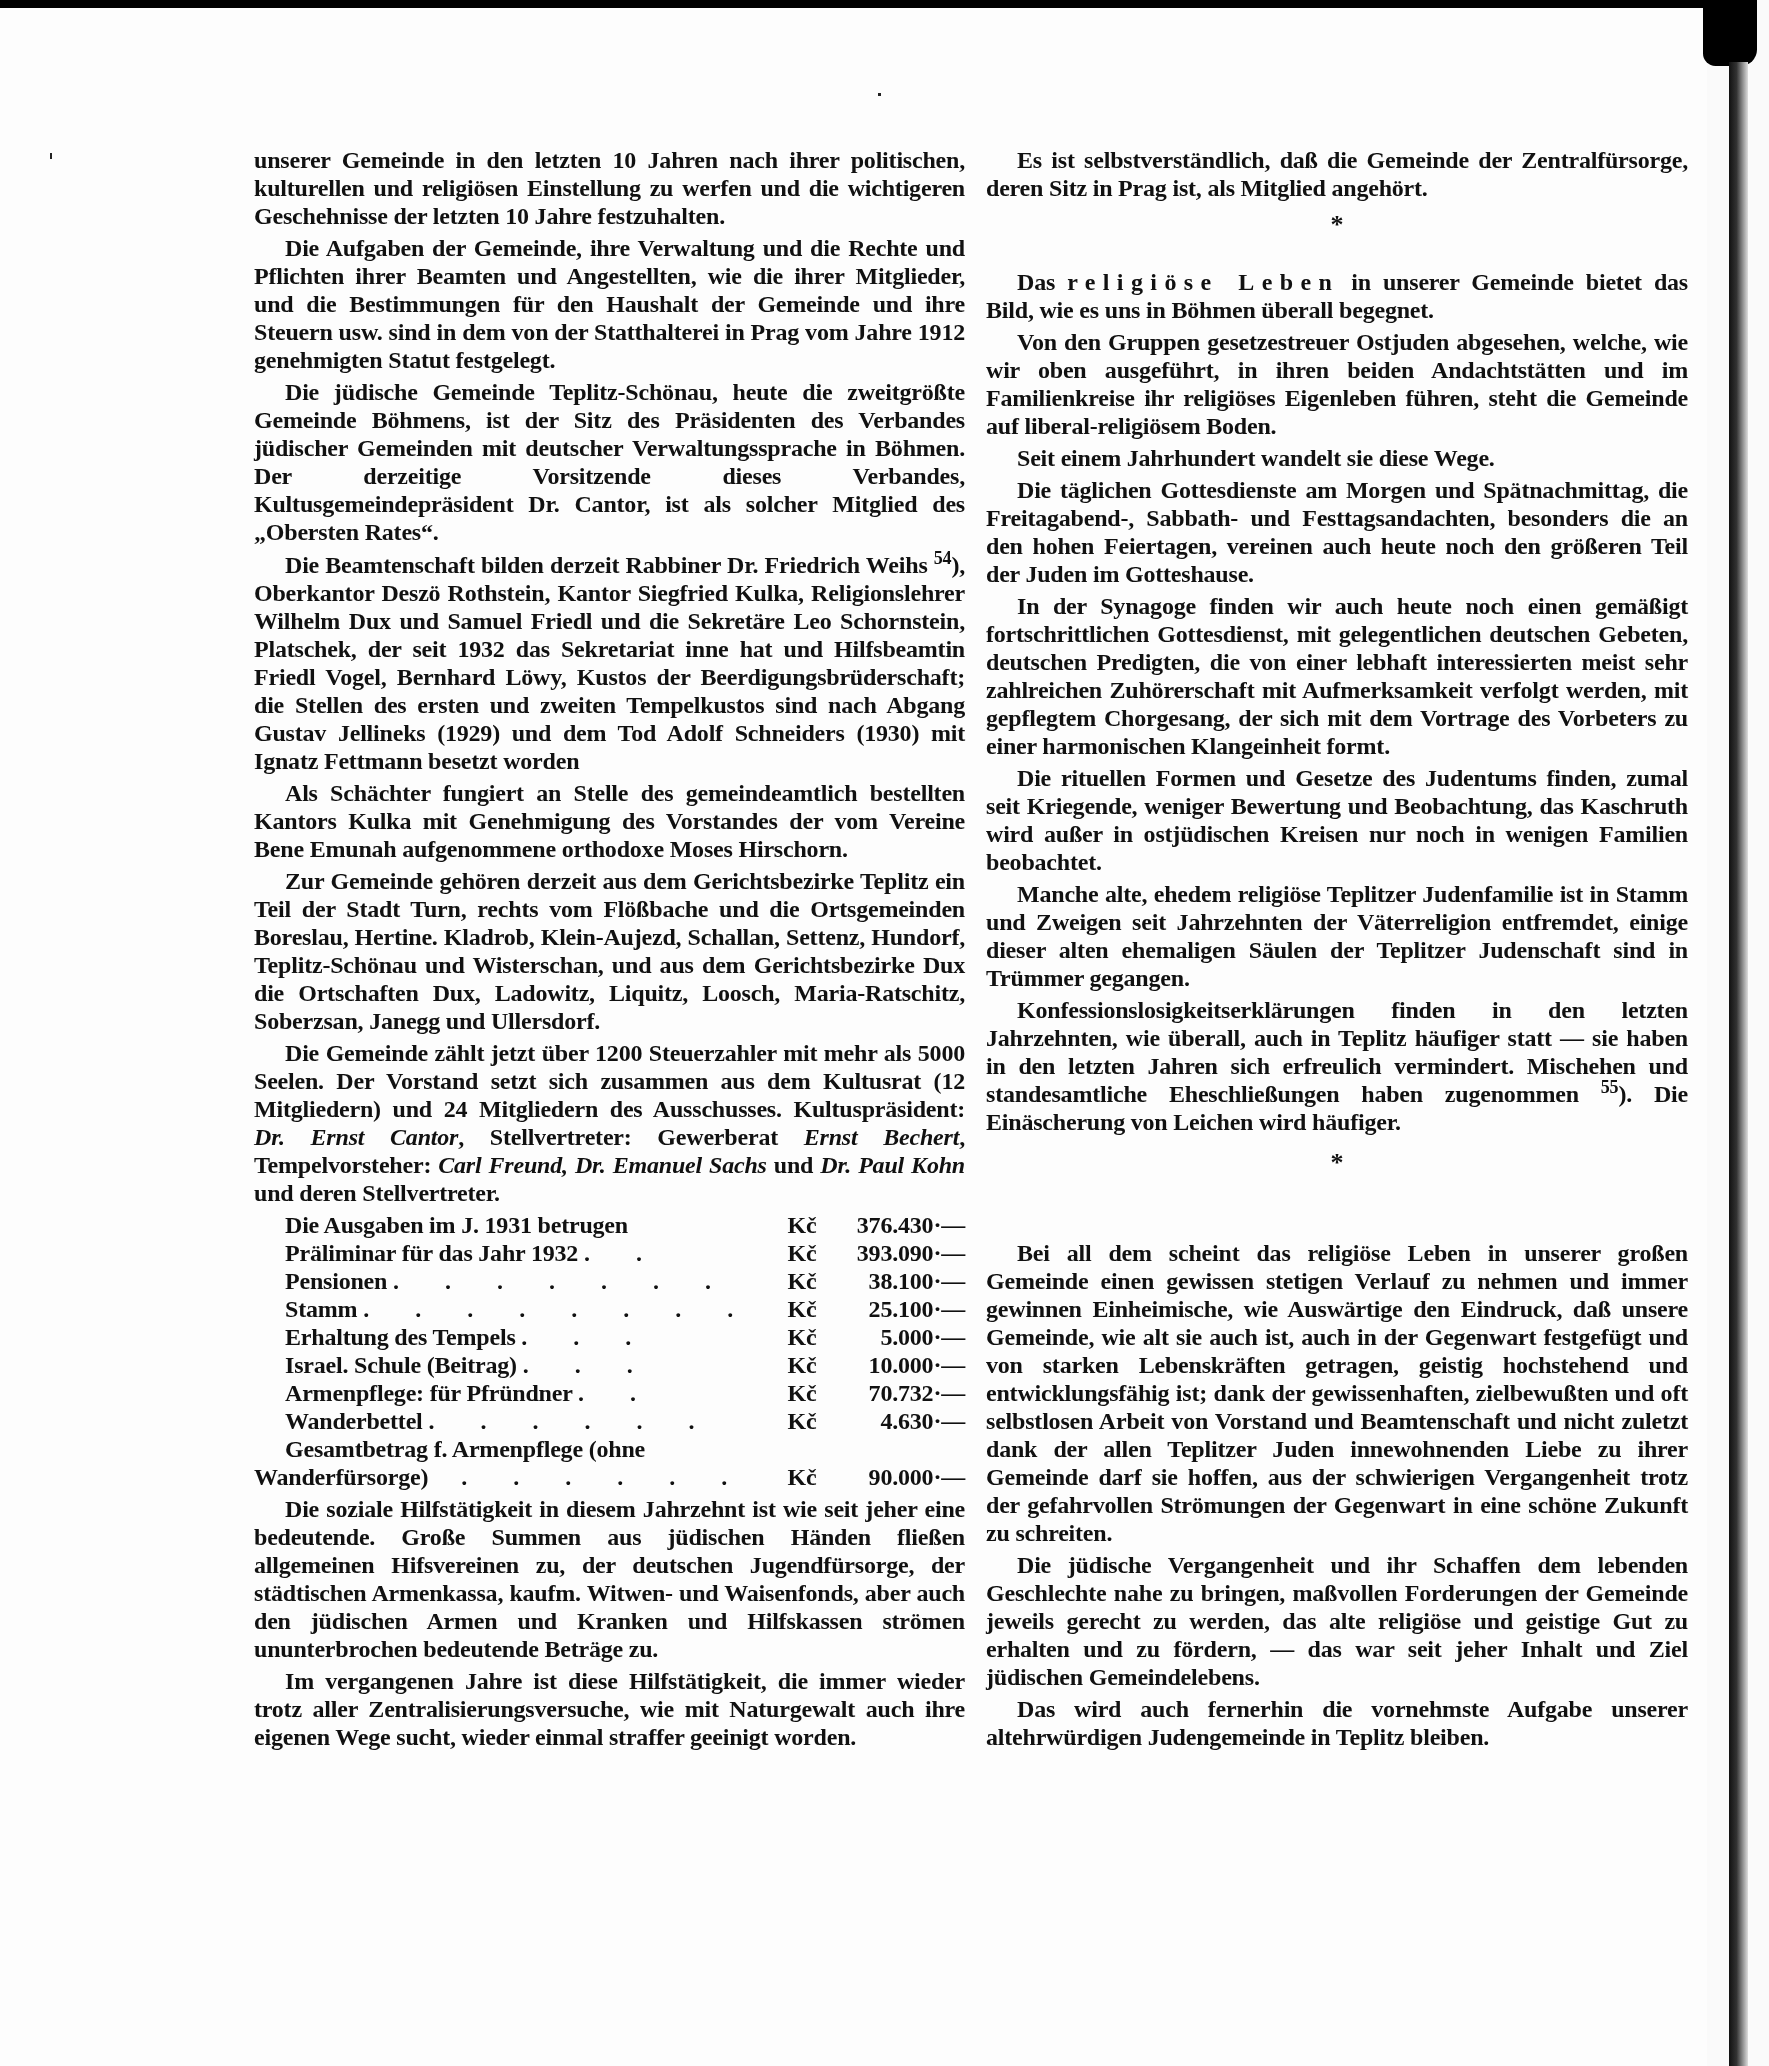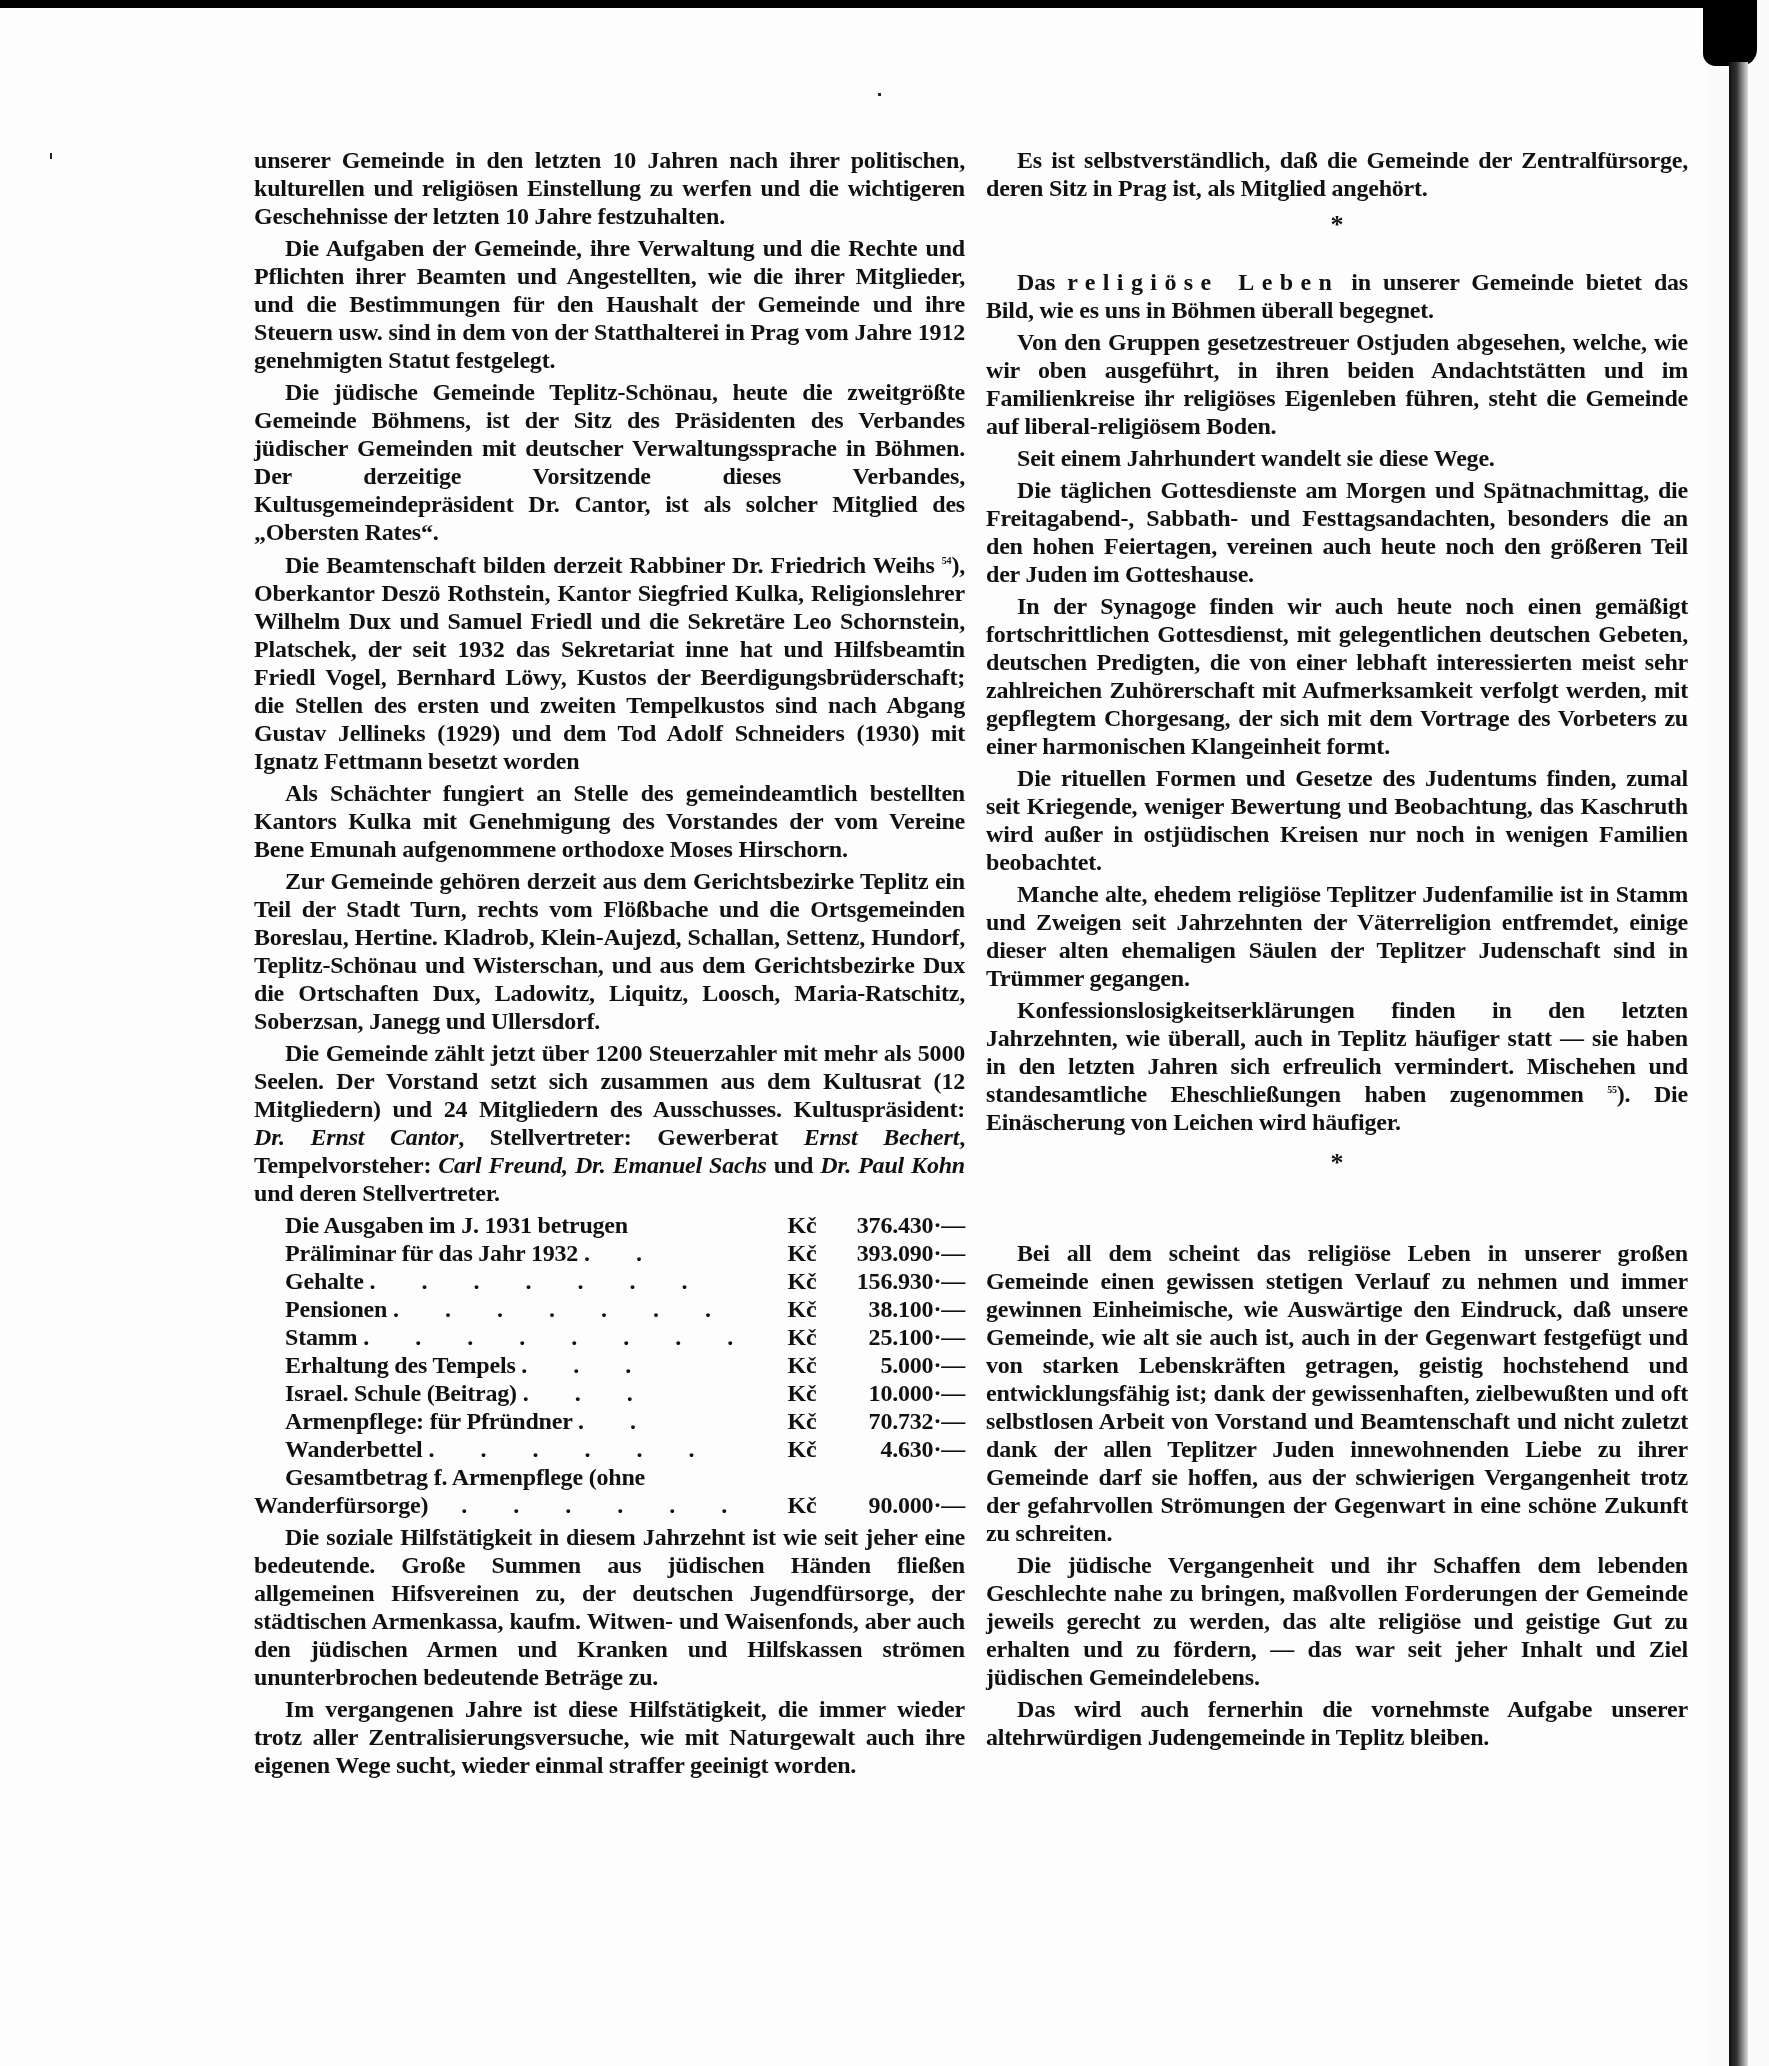--- a/index.html
+++ b/index.html
@@ -32,21 +32,21 @@
     letter-spacing: -0.2px;
   }
   .col-left { left: 254px; }
   .col-right { left: 986px; width: 702px; }
   p { margin: 0 0 4.1px 0; text-indent: 0; }
   p.ind { text-indent: 31px; }
   .star { text-align: center; margin: 8.3px 0 29px 0; font-size: 26px; }
   .star.second { margin: 12.4px 0 62px 0; }
   .spaced { letter-spacing: 7.4px; }
   i { font-style: italic; }
-  sup { font-size: 10px; line-height: 0; }
+  sup { font-size: 18px; line-height: 0; }
   table.budget { width: 100%; border-collapse: collapse; font-size: 24px; font-weight: bold; margin: 0 0 4.1px 0; }
   table.budget td { padding: 0; line-height: 28px; white-space: nowrap; }
   table.budget td.lbl { padding-left: 31px; }
   table.budget td.lbl .dots { letter-spacing: 20px; }
   table.budget td.cur { width: 54px; text-align: center; }
   table.budget td.amt { width: 136px; text-align: right; }
   table.budget tr.wrap td.lbl-full { padding-left: 31px; }
   .speck { position: absolute; background: #222; }
 </style>
 </head>
@@ -67,25 +67,20 @@
       <tbody id="budget-body">
           <tr>
             <td class="lbl"><span>Die Ausgaben im J. 1931 betrugen</span> <span class="dots"></span></td>
             <td class="cur">Kč</td>
             <td class="amt">376.430·—</td>
           </tr>
           <tr>
             <td class="lbl"><span>Präliminar für das Jahr 1932</span> <span class="dots">. .</span></td>
             <td class="cur">Kč</td>
             <td class="amt">393.090·—</td>
-          </tr>
-          <tr>
-            <td class="lbl"><span>Gehalte</span> <span class="dots">. . . . . . .</span></td>
-            <td class="cur">Kč</td>
-            <td class="amt">156.930·—</td>
           </tr>
           <tr>
             <td class="lbl"><span>Pensionen</span> <span class="dots">. . . . . . .</span></td>
             <td class="cur">Kč</td>
             <td class="amt">38.100·—</td>
           </tr>
           <tr>
             <td class="lbl"><span>Stamm</span> <span class="dots">. . . . . . . .</span></td>
             <td class="cur">Kč</td>
             <td class="amt">25.100·—</td>

